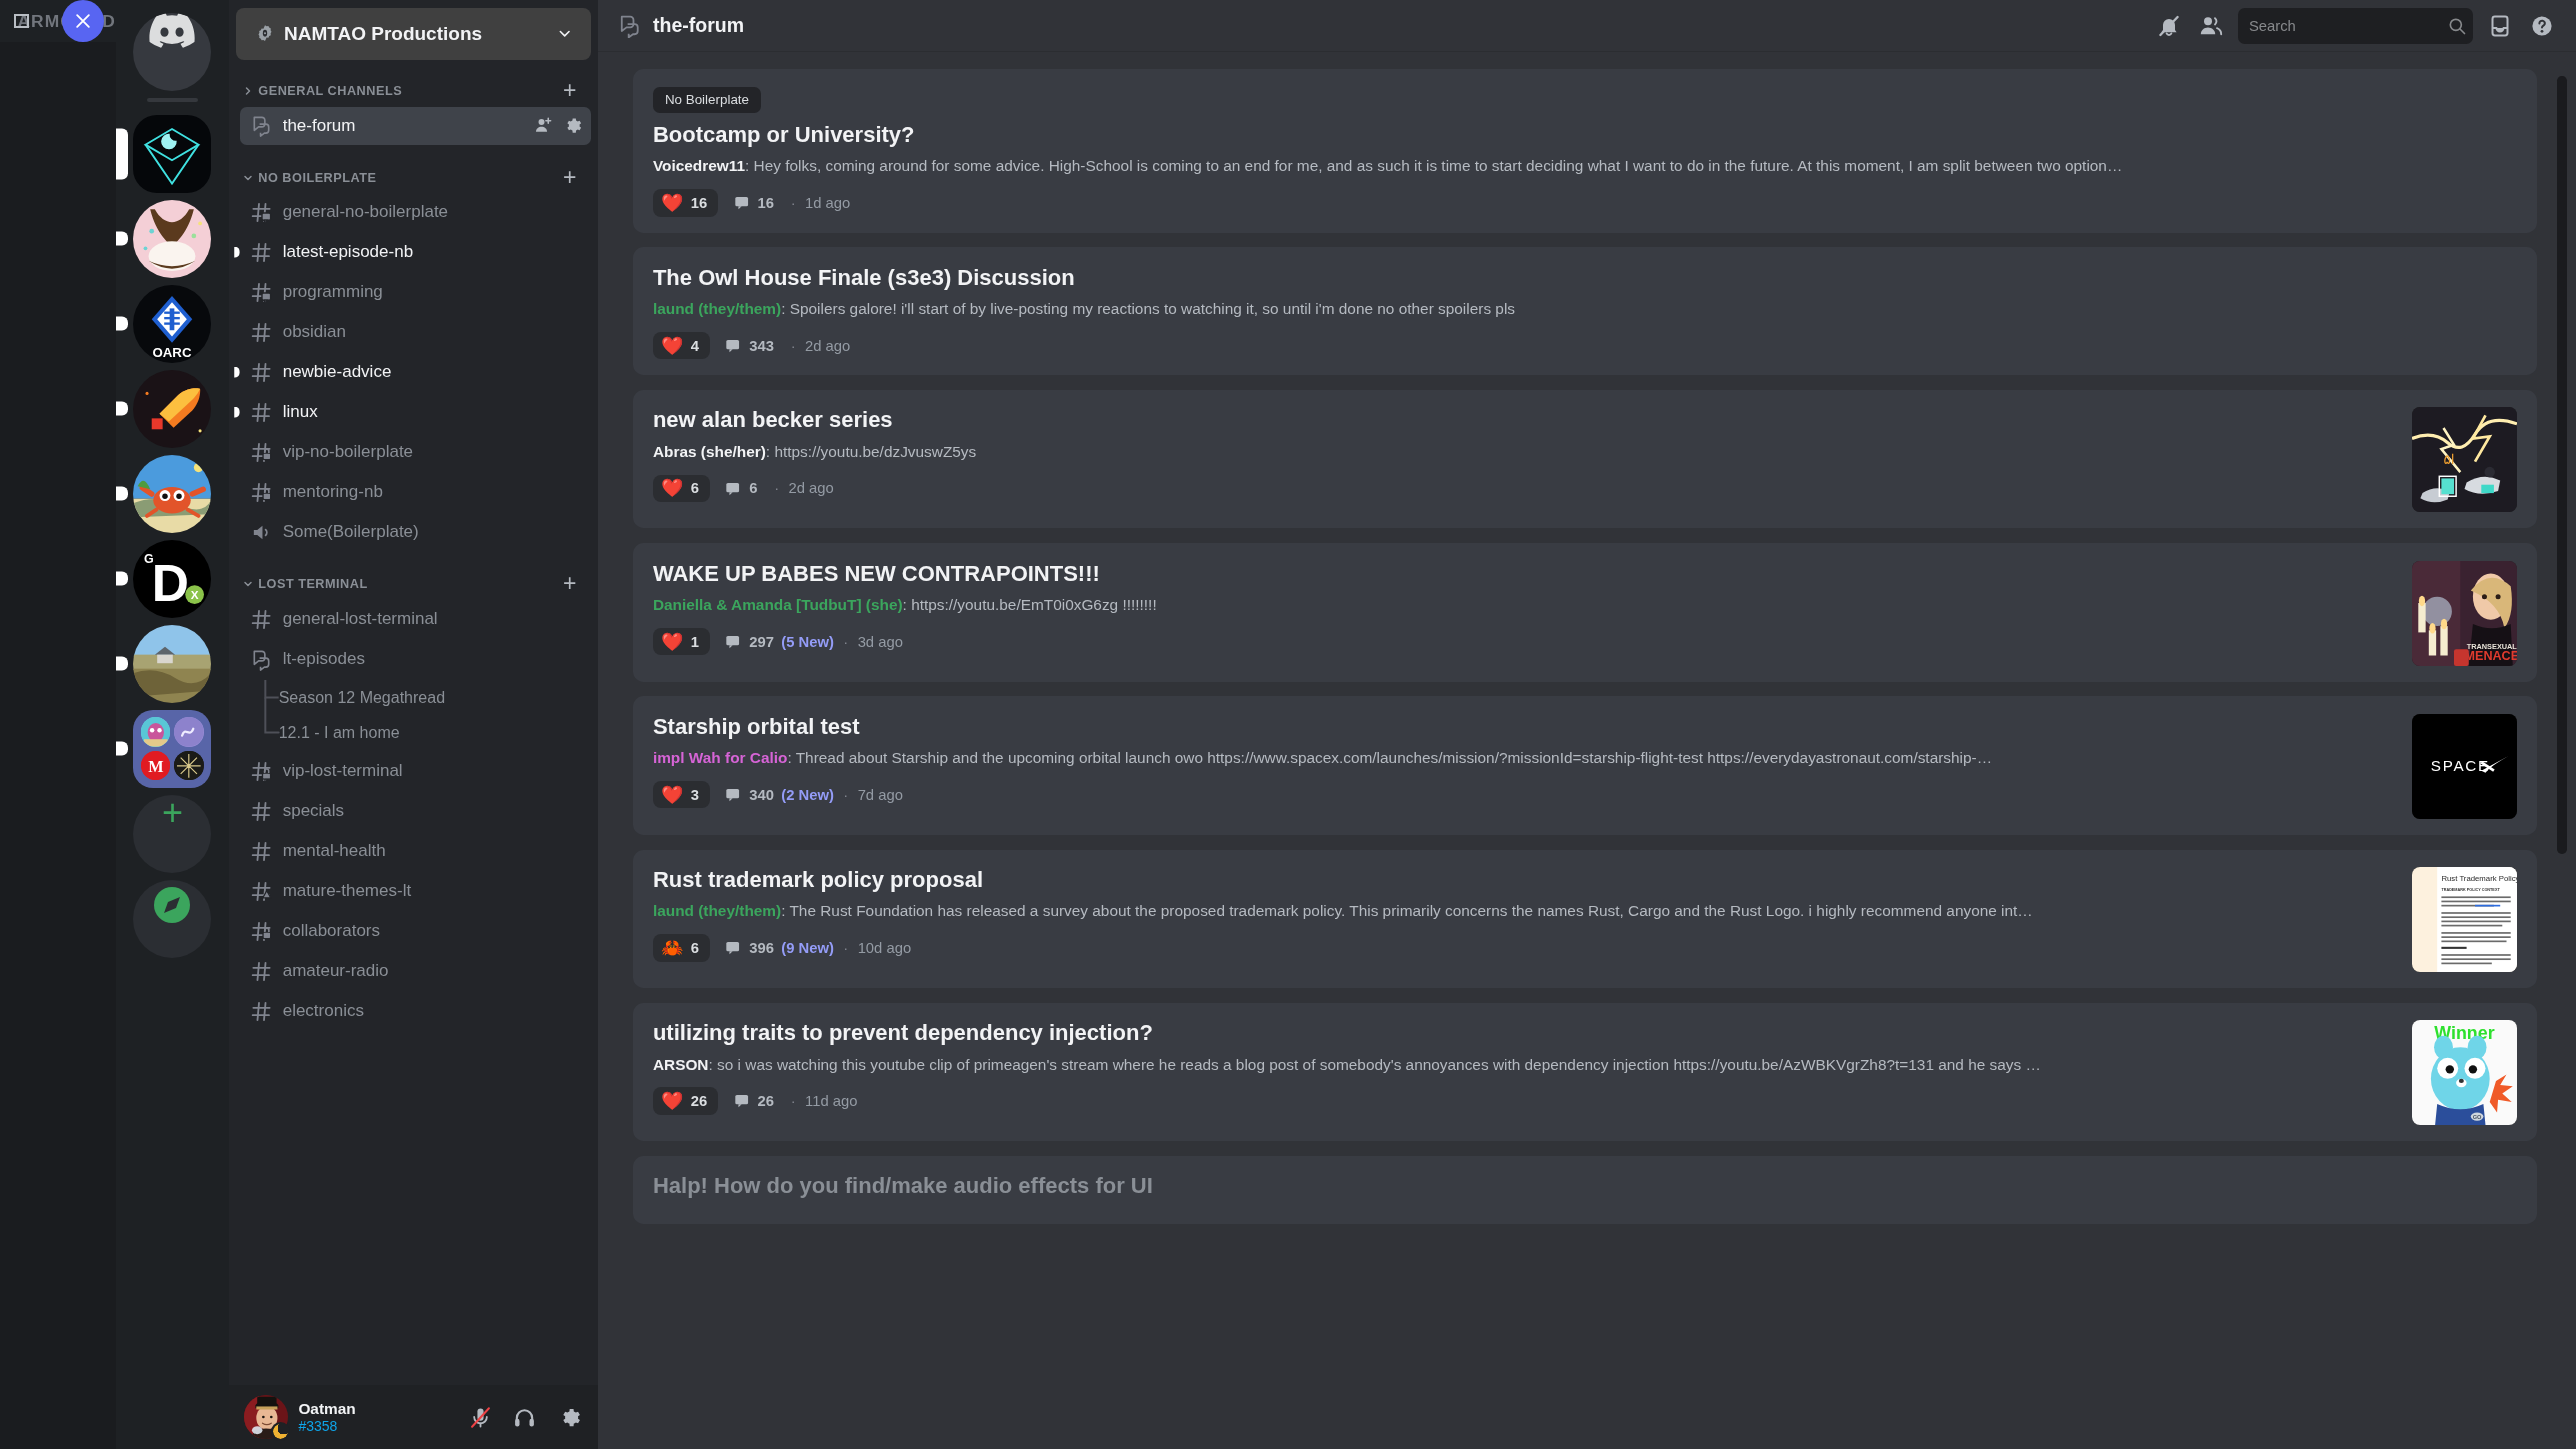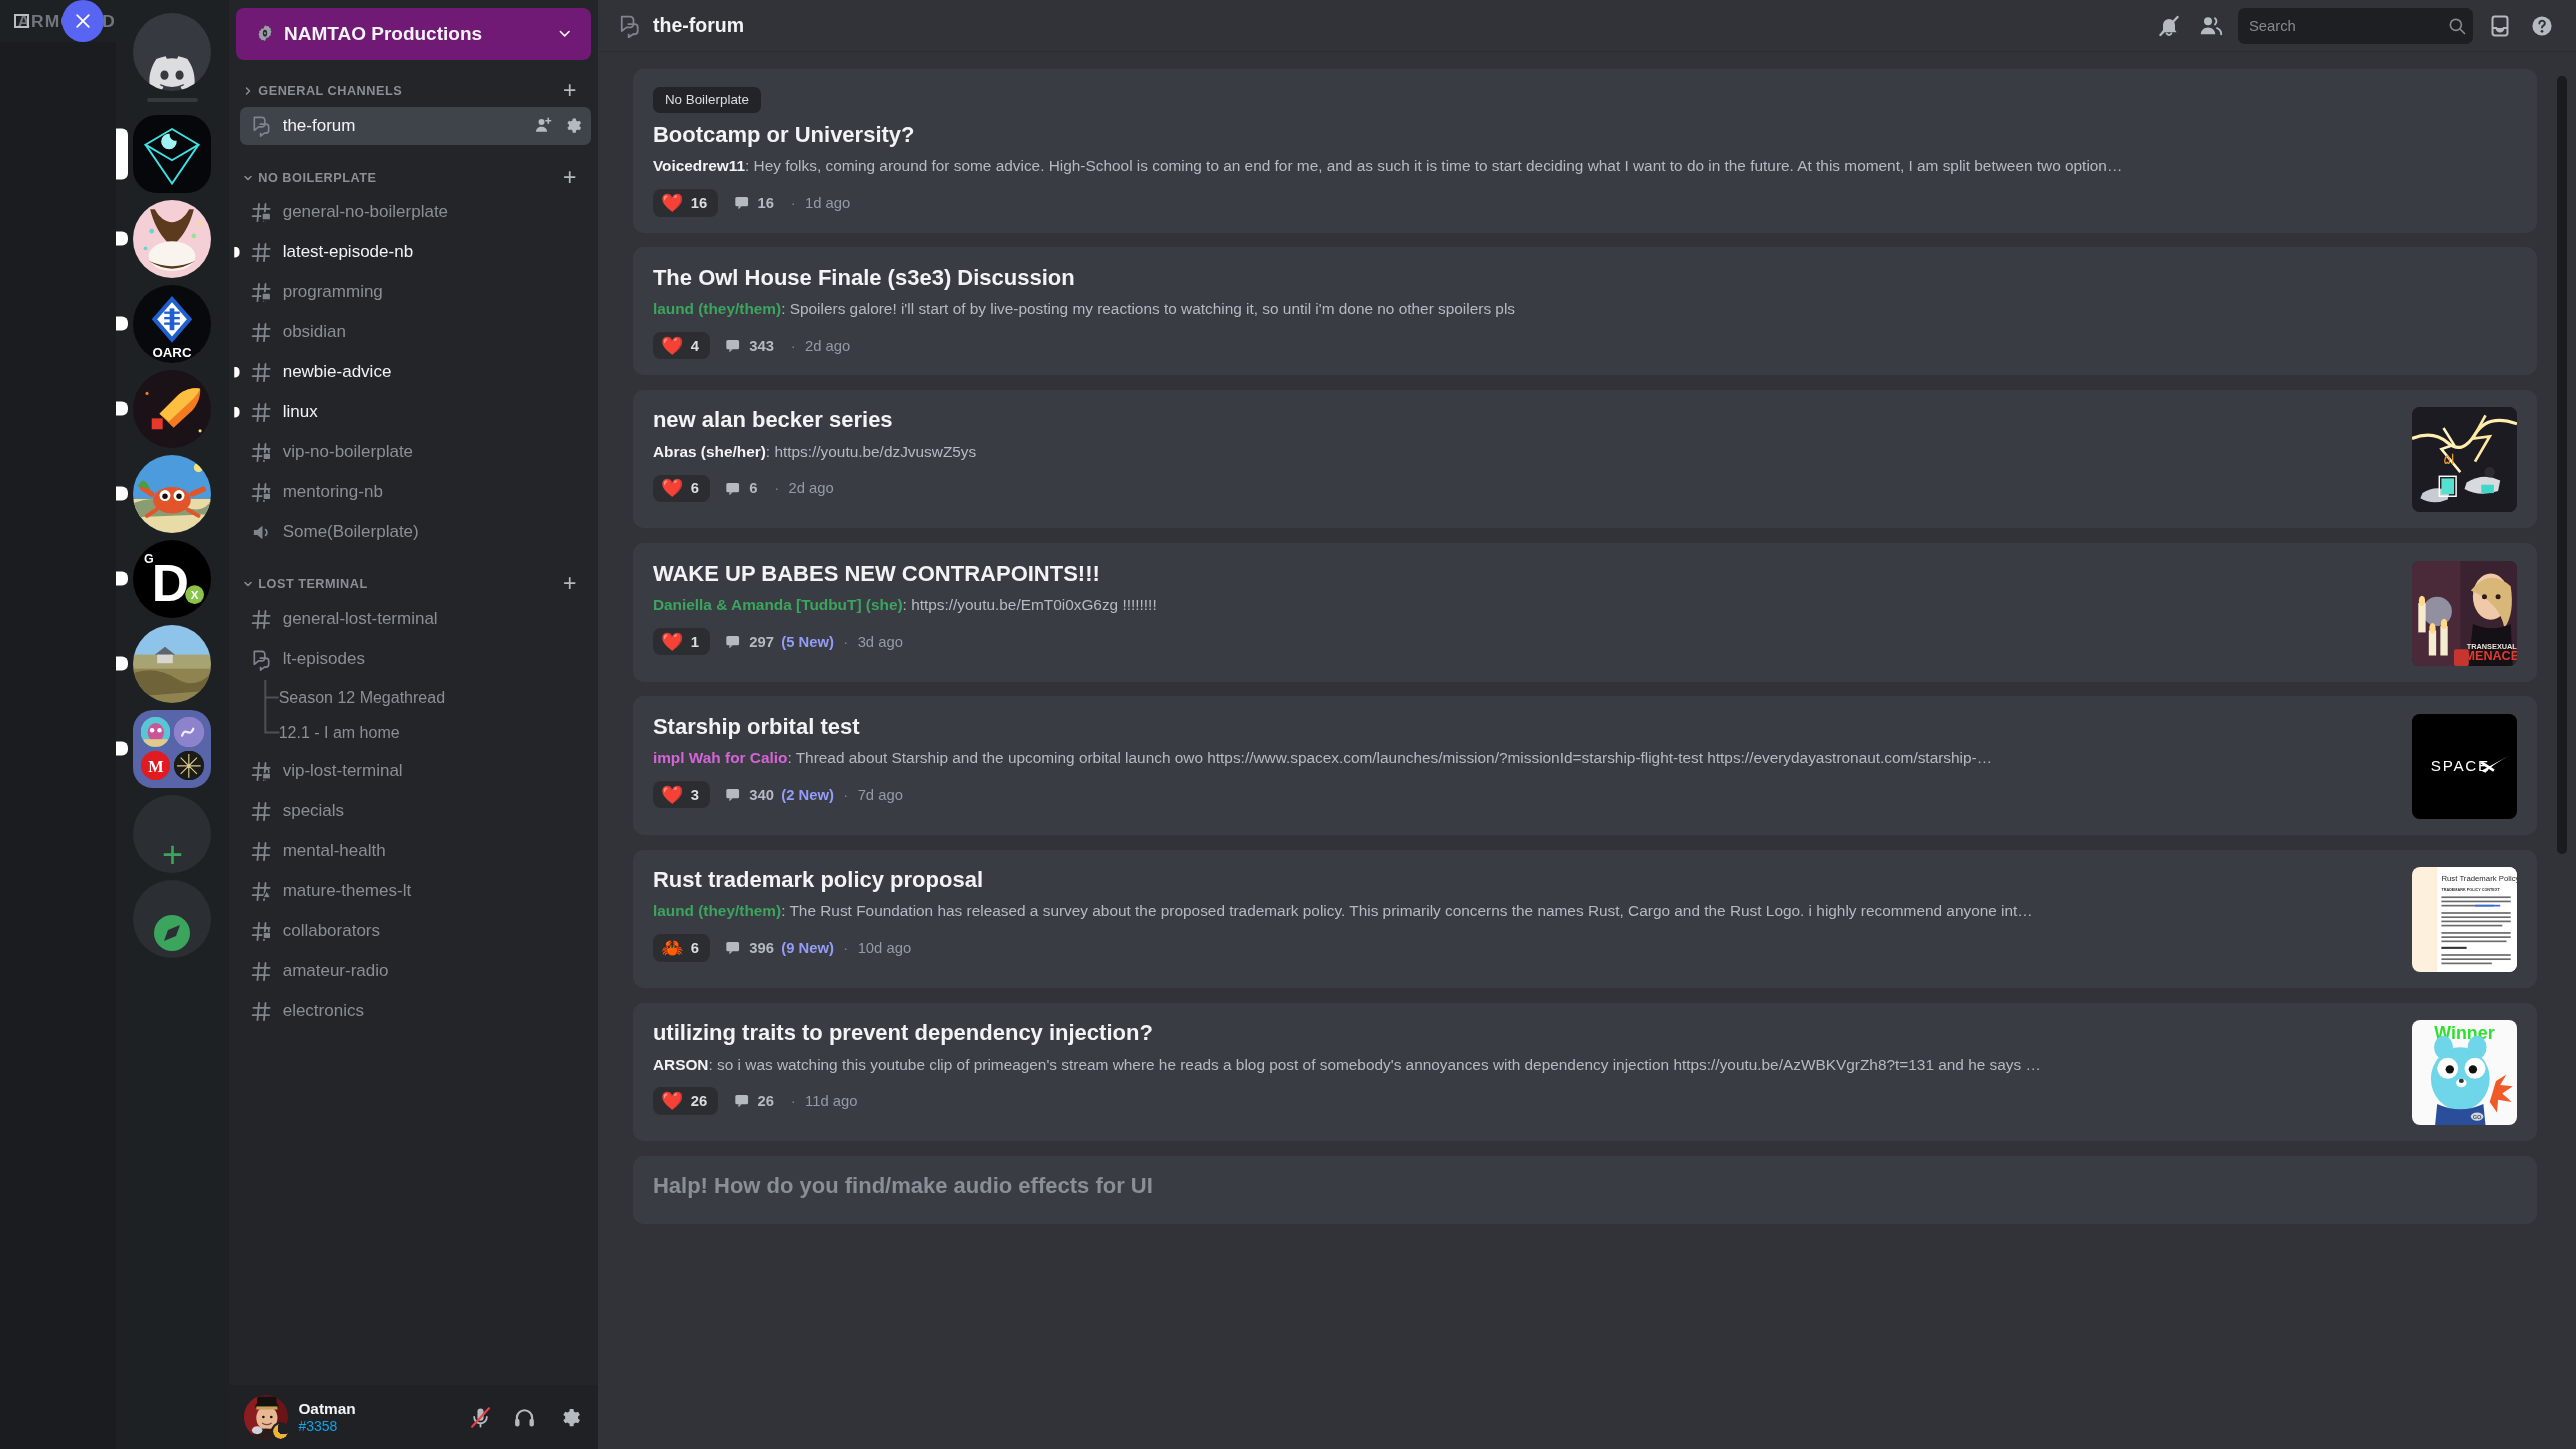--- a/index.html
+++ b/index.html
@@ -51,21 +51,21 @@
   }
   .railslot { position: relative; width: 113px; height: 85px; display:flex; align-items:center; justify-content:center; flex:0 0 85px;}
   .pill {
     position: absolute; left: 0; top: 50%; transform: translateY(-50%);
     width: 12px; border-radius: 0 6px 6px 0; background: #fff;
   }
   .pill.sm { height: 14.8px; }
   .pill.lg { height: 51px; }
   .servericon {
     width: 78px; height: 78px; border-radius: 50%;
-    display: flex; align-items: flex-end; justify-content: center;
+    display: flex; align-items: flex-start; justify-content: center;
     overflow: hidden; position: relative;
     font-size: 0;
   }
   .servericon.rounded { border-radius: 24px; }
   .railsep { width: 51px; height: 3.4px; border-radius: 2px; background: #35383d; margin: 4px 0 9.4px 0; flex: 0 0 3.4px; }
   .dsicon { background: #36393f; }
   .dslogo { width: 46px; height: 35px; }
   .greenplus { background:#2b2e33; color:#3ba55d; font-size:36px; font-weight:300; line-height:1; }
   .greencompass { background:#2b2e33; }
 
@@ -77,21 +77,21 @@
   .sidebar {
     width: 369px; flex: 0 0 369px;
     background: #232529;
     display: flex; flex-direction: column;
     min-height: 0;
   }
   .guildheader {
     height: 52px; flex: 0 0 52px;
     display: flex; align-items: center;
     padding: 0 17.4px 0 19px;
-    background: #701a75;
+    background: #404040;
     border-radius: 8px;
     margin: 8px 6.7px 0 6.7px;
   }
   .guildheader .gname {
     color: #f2f3f5; font-size: 19px; font-weight: 600;
     flex: 1; white-space: nowrap; overflow: hidden; text-overflow: ellipsis;
     margin-left: 9.4px;
   }
   .guildbadge { width: 20px; height: 20px; flex:0 0 20px; }
   .chev { width: 17.4px; height: 17.4px; flex: 0 0 17.4px; }

